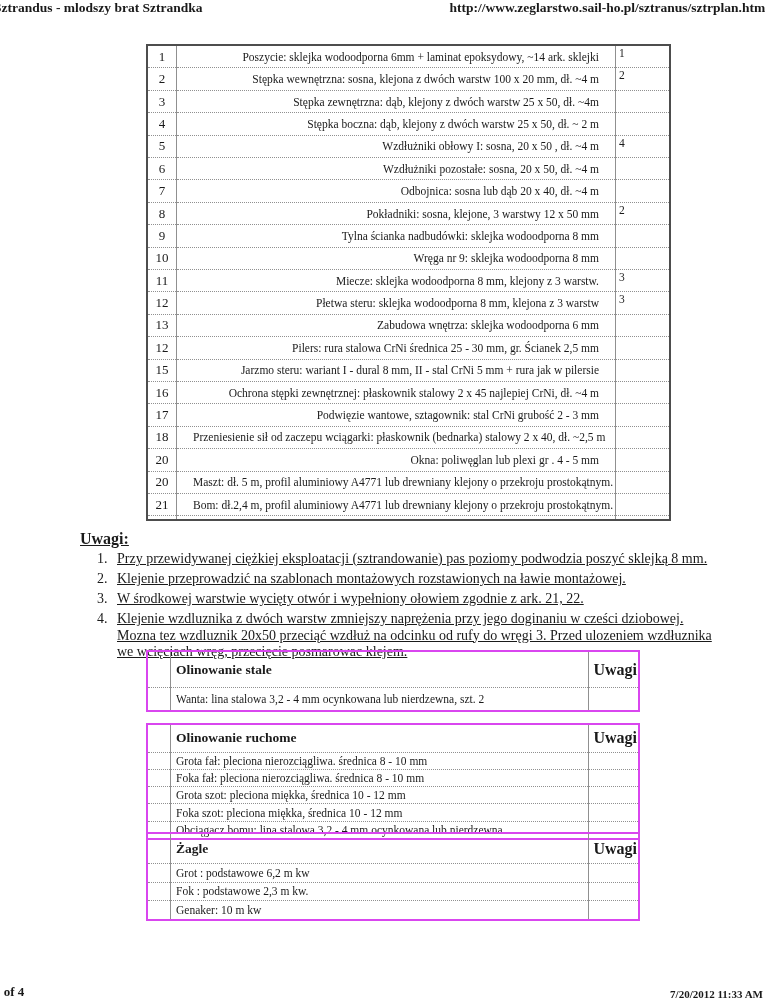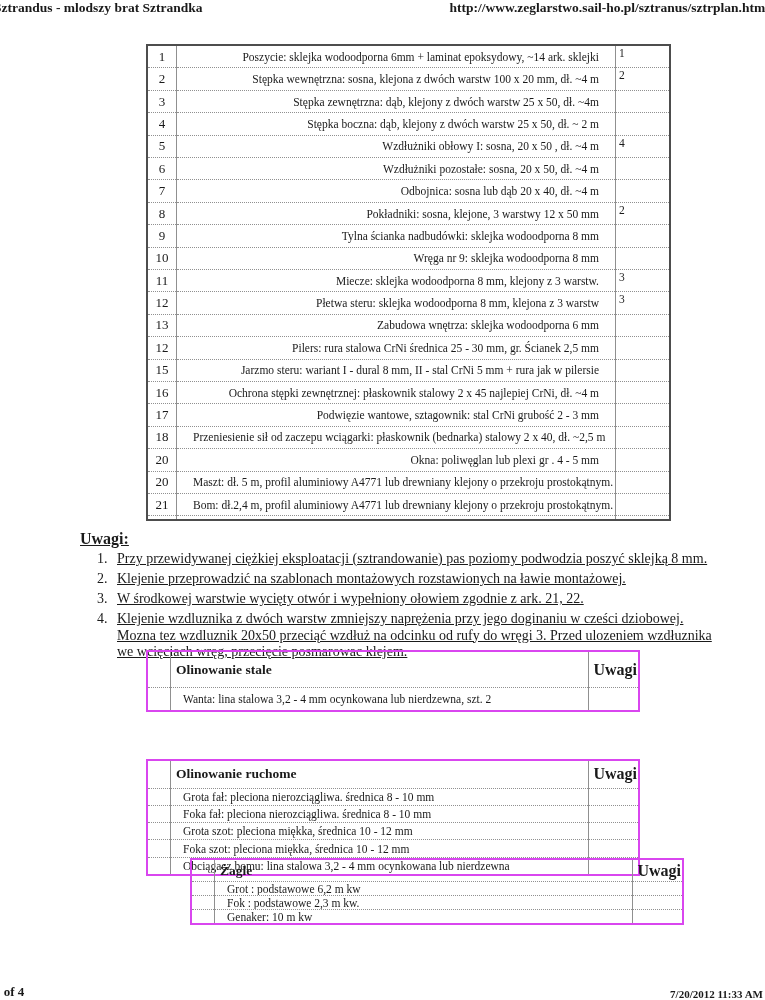--- a/index.html
+++ b/index.html
@@ -29,30 +29,30 @@
   
   .uwagi-head{position:absolute;left:80px;top:530px;font-weight:bold;text-decoration:underline;font-size:16px;}
   .notes{position:absolute;left:97px;top:551px;width:618px;}
   .note{display:flex;margin-bottom:3.5px;}
   .note .num{font-size:14px;min-width:20px;line-height:16.5px;}
   .note .txt{font-size:14px;line-height:16.5px;text-decoration:underline;}
 
   
   .rig{position:absolute;left:146px;width:474px;border:2px solid #d946ef;}
   #rig0{top:650px;height:62px;}
-  #rig1{top:723px;height:117px;margin-top:36px;}
-  #rig2{top:858px;height:67px;margin-left:44px;}
+  #rig1{top:723px;height:117px;}
+  #rig2{top:832px;height:89px;}
   .rig th,.rig td{
     border:1px solid #909090;border-top-style:dotted;border-bottom-style:dotted;
     overflow:hidden;white-space:nowrap;
   }
   .rig .c0{width:20px;}
   .rig th.title{width:407px;text-align:left;font-size:13.5px;padding:0 5px;vertical-align:middle;}
   .rig th.uwagi{width:47px;font-size:16px;text-align:right;vertical-align:middle;}
-  .rig td.c1{font-size:11.5px;padding:0 12px;vertical-align:middle;}
+  .rig td.c1{font-size:11.5px;padding:0 5px;vertical-align:middle;}
 </style>
 </head>
 <body>
 
 <div class="hdr-title">Sztrandus - mlodszy brat Sztrandka</div>
 <div class="hdr-url">http://www.zeglarstwo.sail-ho.pl/sztranus/sztrplan.html</div>
 
 <table class="parts">
   <tbody id="parts-body">
       <tr>

